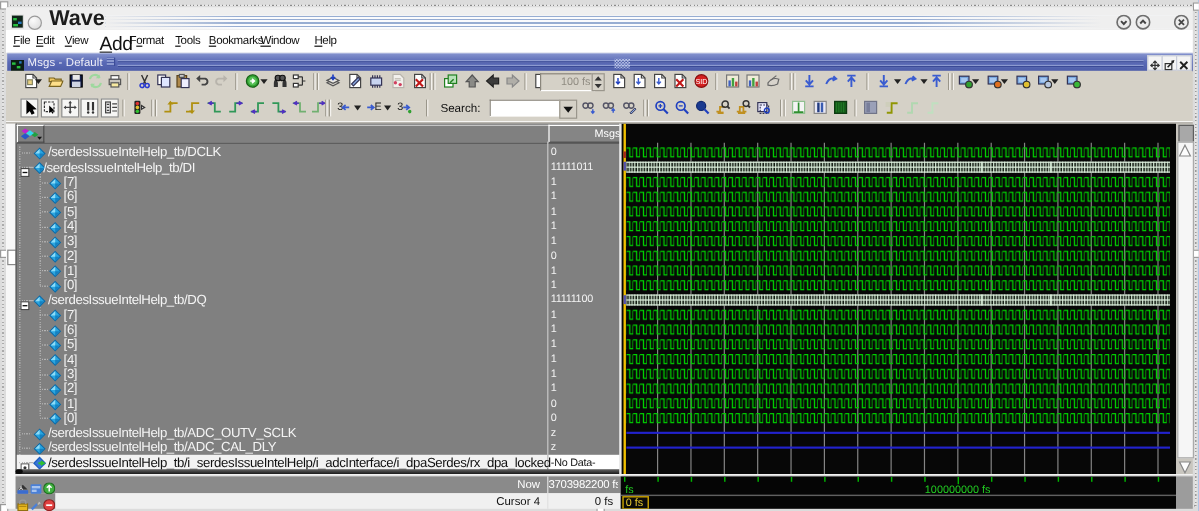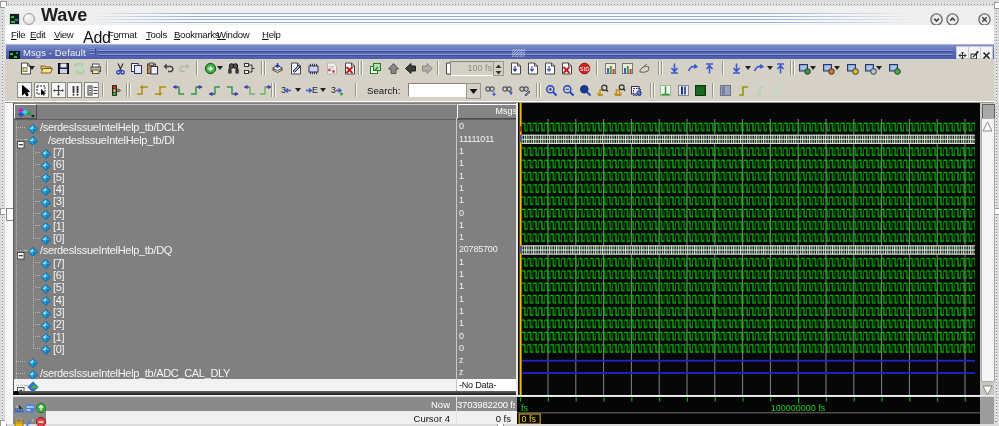--- a/index.html
+++ b/index.html
@@ -515,21 +515,21 @@
         <path d="M6 1 L11 6 L6 11 L1 6z" fill="#0c6aa8"></path>
         <path d="M6 2.2 L9.8 6 L6 9.8 L2.2 6z" fill="#2aa6e0"></path>
         <path d="M6 2.2 L2.2 6 L6 6z" fill="#8edcf8"></path>
         <path d="M6 6 L9.8 6 L6 9.8z" fill="#1580c0"></path>
       </svg></div>
 <div class="abs" style="left:16.5px;top:135.3px;width:8px;height:8px"><svg width="8" height="8" viewBox="0 0 8 8" style="">
         <rect x="0.5" y="0.5" width="6.5" height="6.5" fill="#fff" stroke="#444" stroke-width="0.9"></rect>
         <rect x="1.8" y="3.2" width="4" height="1.1" fill="#111"></rect>
       </svg></div>
 <div class="abs" style="left:24px;top:139.3px;width:4px;height:1px;background:#b4b4b4"></div>
-<div class="abs tl" style="left:48px;top:133.7px;color:#f4f4f4">/serdesIssueIntelHelp_tb/DI</div>
+<div class="abs tl" style="left:36px;top:133.7px;color:#f4f4f4">/serdesIssueIntelHelp_tb/DI</div>
 <div class="abs vt" style="left:459px;top:133.7px;color:#f2f2f2">11111011</div>
 <div class="abs" style="left:32.5px;top:151.6px;width:7px;height:1px;background:repeating-linear-gradient(90deg,#b4b4b4 0 1px,transparent 1px 2px)"></div>
 <div class="abs" style="left:40px;top:145.6px;width:12px;height:12px"><svg width="12" height="12" viewBox="0 0 12 12" style="">
         <path d="M6 1 L11 6 L6 11 L1 6z" fill="#0c6aa8"></path>
         <path d="M6 2.2 L9.8 6 L6 9.8 L2.2 6z" fill="#2aa6e0"></path>
         <path d="M6 2.2 L2.2 6 L6 6z" fill="#8edcf8"></path>
         <path d="M6 6 L9.8 6 L6 9.8z" fill="#1580c0"></path>
       </svg></div>
 <div class="abs tl" style="left:53px;top:146.0px">[7]</div>
 <div class="abs vt" style="left:459px;top:146.0px;color:#f2f2f2">1</div>
@@ -602,21 +602,21 @@
         <path d="M6 2.2 L9.8 6 L6 9.8 L2.2 6z" fill="#2aa6e0"></path>
         <path d="M6 2.2 L2.2 6 L6 6z" fill="#8edcf8"></path>
         <path d="M6 6 L9.8 6 L6 9.8z" fill="#1580c0"></path>
       </svg></div>
 <div class="abs" style="left:16.5px;top:246.0px;width:8px;height:8px"><svg width="8" height="8" viewBox="0 0 8 8" style="">
         <rect x="0.5" y="0.5" width="6.5" height="6.5" fill="#fff" stroke="#444" stroke-width="0.9"></rect>
         <rect x="1.8" y="3.2" width="4" height="1.1" fill="#111"></rect>
       </svg></div>
 <div class="abs" style="left:24px;top:250.0px;width:4px;height:1px;background:#b4b4b4"></div>
 <div class="abs tl" style="left:40px;top:244.4px;color:#f4f4f4">/serdesIssueIntelHelp_tb/DQ</div>
-<div class="abs vt" style="left:459px;top:244.4px;color:#f2f2f2">20785700</div>
+<div class="abs vt" style="left:459px;top:244.4px;color:#f2f2f2">11111100</div>
 <div class="abs" style="left:32.5px;top:262.3px;width:7px;height:1px;background:repeating-linear-gradient(90deg,#b4b4b4 0 1px,transparent 1px 2px)"></div>
 <div class="abs" style="left:40px;top:256.3px;width:12px;height:12px"><svg width="12" height="12" viewBox="0 0 12 12" style="">
         <path d="M6 1 L11 6 L6 11 L1 6z" fill="#0c6aa8"></path>
         <path d="M6 2.2 L9.8 6 L6 9.8 L2.2 6z" fill="#2aa6e0"></path>
         <path d="M6 2.2 L2.2 6 L6 6z" fill="#8edcf8"></path>
         <path d="M6 6 L9.8 6 L6 9.8z" fill="#1580c0"></path>
       </svg></div>
 <div class="abs tl" style="left:53px;top:256.7px">[7]</div>
 <div class="abs vt" style="left:459px;top:256.7px;color:#f2f2f2">1</div>
 <div class="abs" style="left:32.5px;top:274.6px;width:7px;height:1px;background:repeating-linear-gradient(90deg,#b4b4b4 0 1px,transparent 1px 2px)"></div>
@@ -682,20 +682,21 @@
       </svg></div>
 <div class="abs tl" style="left:53px;top:342.8px">[0]</div>
 <div class="abs vt" style="left:459px;top:342.8px;color:#f2f2f2">0</div>
 <div class="abs" style="left:15.5px;top:360.7px;width:10px;height:1px;background:repeating-linear-gradient(90deg,#b4b4b4 0 1px,transparent 1px 2px)"></div>
 <div class="abs" style="left:26.5px;top:354.7px;width:12px;height:12px"><svg width="12" height="12" viewBox="0 0 12 12" style="">
         <path d="M6 1 L11 6 L6 11 L1 6z" fill="#0c6aa8"></path>
         <path d="M6 2.2 L9.8 6 L6 9.8 L2.2 6z" fill="#2aa6e0"></path>
         <path d="M6 2.2 L2.2 6 L6 6z" fill="#8edcf8"></path>
         <path d="M6 6 L9.8 6 L6 9.8z" fill="#1580c0"></path>
       </svg></div>
+<div class="abs tl" style="left:40px;top:355.1px;color:#f4f4f4">/serdesIssueIntelHelp_tb/ADC_OUTV_SCLK</div>
 <div class="abs vt" style="left:459px;top:355.1px;color:#f2f2f2">z</div>
 <div class="abs" style="left:15.5px;top:373.0px;width:10px;height:1px;background:repeating-linear-gradient(90deg,#b4b4b4 0 1px,transparent 1px 2px)"></div>
 <div class="abs" style="left:26.5px;top:367.0px;width:12px;height:12px"><svg width="12" height="12" viewBox="0 0 12 12" style="">
         <path d="M6 1 L11 6 L6 11 L1 6z" fill="#0c6aa8"></path>
         <path d="M6 2.2 L9.8 6 L6 9.8 L2.2 6z" fill="#2aa6e0"></path>
         <path d="M6 2.2 L2.2 6 L6 6z" fill="#8edcf8"></path>
         <path d="M6 6 L9.8 6 L6 9.8z" fill="#1580c0"></path>
       </svg></div>
 <div class="abs tl" style="left:40px;top:367.4px;color:#f4f4f4">/serdesIssueIntelHelp_tb/ADC_CAL_DLY</div>
 <div class="abs vt" style="left:459px;top:367.4px;color:#f2f2f2">z</div>
@@ -705,20 +706,21 @@
 <div class="abs" style="left:26.5px;top:379.3px;width:12px;height:12px"><svg width="12" height="12" viewBox="0 0 12 12" style="">
         <path d="M6 0.5 L11.5 6 L6 11.5 L0.5 6z" fill="#2060c0"></path>
         <path d="M6 2 L10 6 L6 10 L2 6z" fill="#3a78d8"></path>
         <path d="M5 6 h4 M7 4.5 l2.5 1.5 L7 7.5" stroke="#30c030" stroke-width="1.6" fill="none"></path>
       </svg></div>
 <div class="abs" style="left:16.5px;top:381.3px;width:8px;height:8px"><svg width="8" height="8" viewBox="0 0 8 8" style="">
         <rect x="0.5" y="0.5" width="6.5" height="6.5" fill="#fff" stroke="#444" stroke-width="0.9"></rect>
         <circle cx="3.8" cy="3.8" r="1.3" fill="#333"></circle>
       </svg></div>
 <div class="abs" style="left:24px;top:385.3px;width:4px;height:1px;background:#b4b4b4"></div>
+<div class="abs tl" style="left:40px;top:379.7px;color:#111">/serdesIssueIntelHelp_tb/i_serdesIssueIntelHelp/i_adcInterface/i_dpaSerdes/rx_dpa_locked</div>
 <div class="abs vt" style="left:459px;top:379.7px;color:#111">-No Data-</div>
 <div class="abs" style="left:32.5px;top:145.3px;width:1px;height:92.4px;background:repeating-linear-gradient(180deg,#b4b4b4 0 1px,#808080 1px 2px)"></div>
 <div class="abs" style="left:32.5px;top:256.0px;width:1px;height:92.4px;background:repeating-linear-gradient(180deg,#b4b4b4 0 1px,#808080 1px 2px)"></div>
 <div class="abs" style="left:13px;top:390.5px;width:504px;height:4px;background:linear-gradient(180deg,#666,#1a1a1a)"></div>
 <div class="abs" style="left:13px;top:390.5px;width:6px;height:4px;background:#0a0a0a;border-radius:2px"></div>
 <div class="abs" style="left:517px;top:103px;width:463px;height:293px"><svg width="463" height="293" viewBox="0 0 463 293" style="">
         <rect width="463" height="293" fill="#070707"></rect>
         <defs>
           <pattern id="sq" width="5.7" height="12.3" x="5" y="19" patternUnits="userSpaceOnUse">
             <path d="M0 1.3 H2.85 V8.7 H5.7 V1.3" fill="none" stroke="#00d000" stroke-width="1.1"></path>

